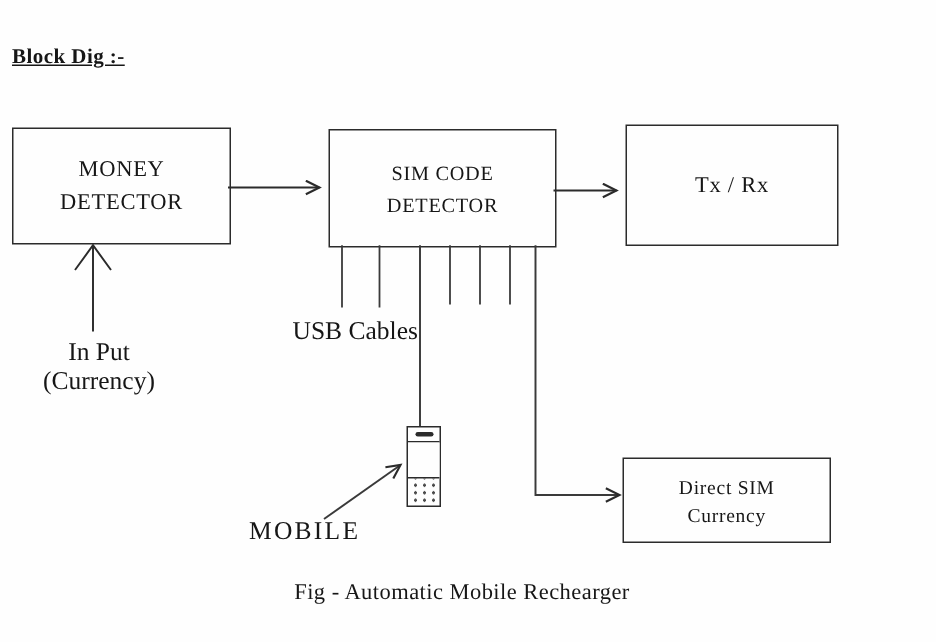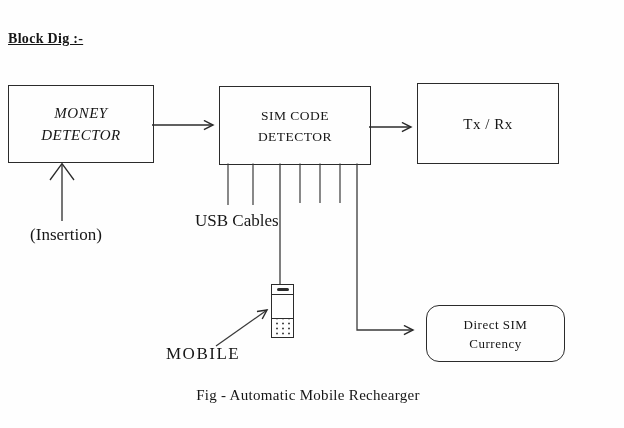--- a/index.html
+++ b/index.html
@@ -10,25 +10,25 @@
   .heading{
     position:absolute;left:8px;top:31px;font-size:14px;font-weight:bold;
     text-decoration:underline;letter-spacing:.3px;
   }
   .box{
     position:absolute;border:1.5px solid #2b2b2b;background:#fefefe;
     display:flex;flex-direction:column;justify-content:center;align-items:center;
     text-align:center;
   }
   .box .bl{line-height:22px;font-size:15px;letter-spacing:.5px;}
-  .box-money{left:8px;top:85px;width:144px;height:76px;font-style:italic;}
+  .box-money{left:8px;top:85px;width:144px;height:76px;}
   .box-sim{left:219px;top:86px;width:150px;height:77px;}
   .box-sim .bl{font-size:13.5px;line-height:21px;}
   .box-txrx{left:417px;top:83px;width:140px;height:79px;justify-content:center;}
-  .box-direct{left:426px;top:305px;width:137px;height:55px;border-radius:13px;}
+  .box-direct{left:415px;top:305px;width:137px;height:55px;}
   .box-direct .bl{font-size:13px;line-height:19px;}
   .ann{position:absolute;font-size:17px;}
   .ann-input{left:26px;top:225px;width:80px;text-align:center;line-height:19px;}
   .ann-usb{left:195px;top:211px;}
   .ann-mobile{left:166px;top:344px;letter-spacing:1.5px;}
   .caption{
     position:absolute;left:0;top:387px;width:616px;text-align:center;
     font-size:15px;letter-spacing:.3px;
   }
   .phone{
@@ -66,21 +66,22 @@
   <div class="box box-txrx">
     <div class="bl">Tx / Rx</div>
   </div>
 
   <div class="box box-direct">
     <div class="bl">Direct SIM</div>
     <div class="bl">Currency</div>
   </div>
 
   <div class="ann ann-input">
-    <div>(Insertion)</div>
+    <div>In Put</div>
+    <div>(Currency)</div>
   </div>
 
   <div class="ann ann-usb">USB Cables</div>
 
   <div class="phone">
     <div class="phone-top">
       <div class="phone-speaker"></div>
     </div>
     <div class="phone-screen"></div>
     <div class="phone-keys"></div>

